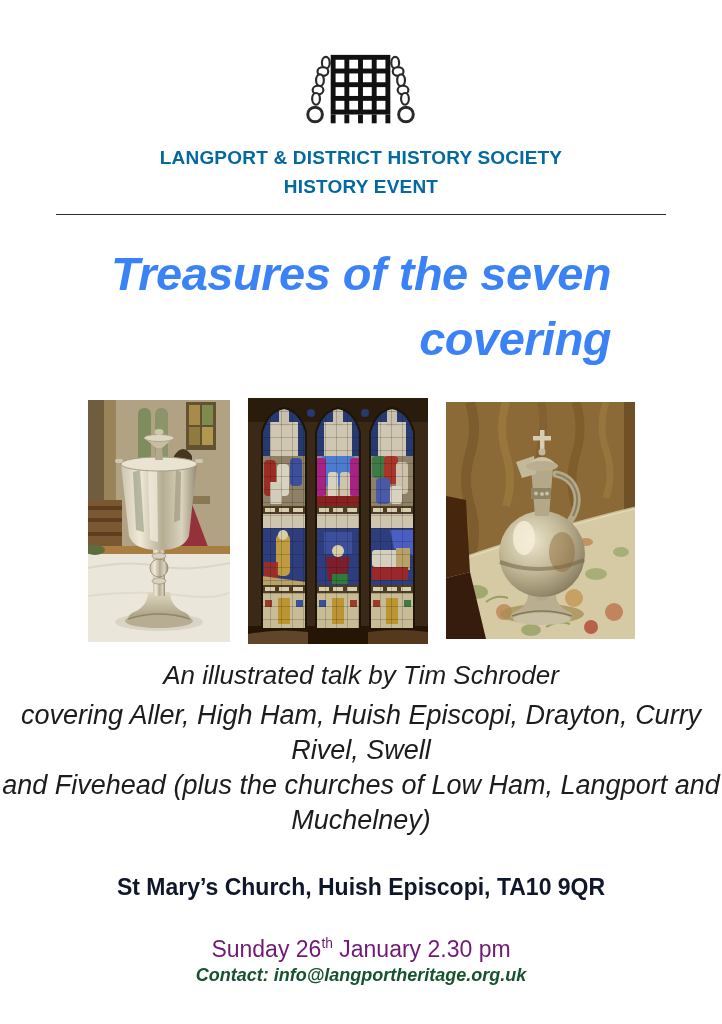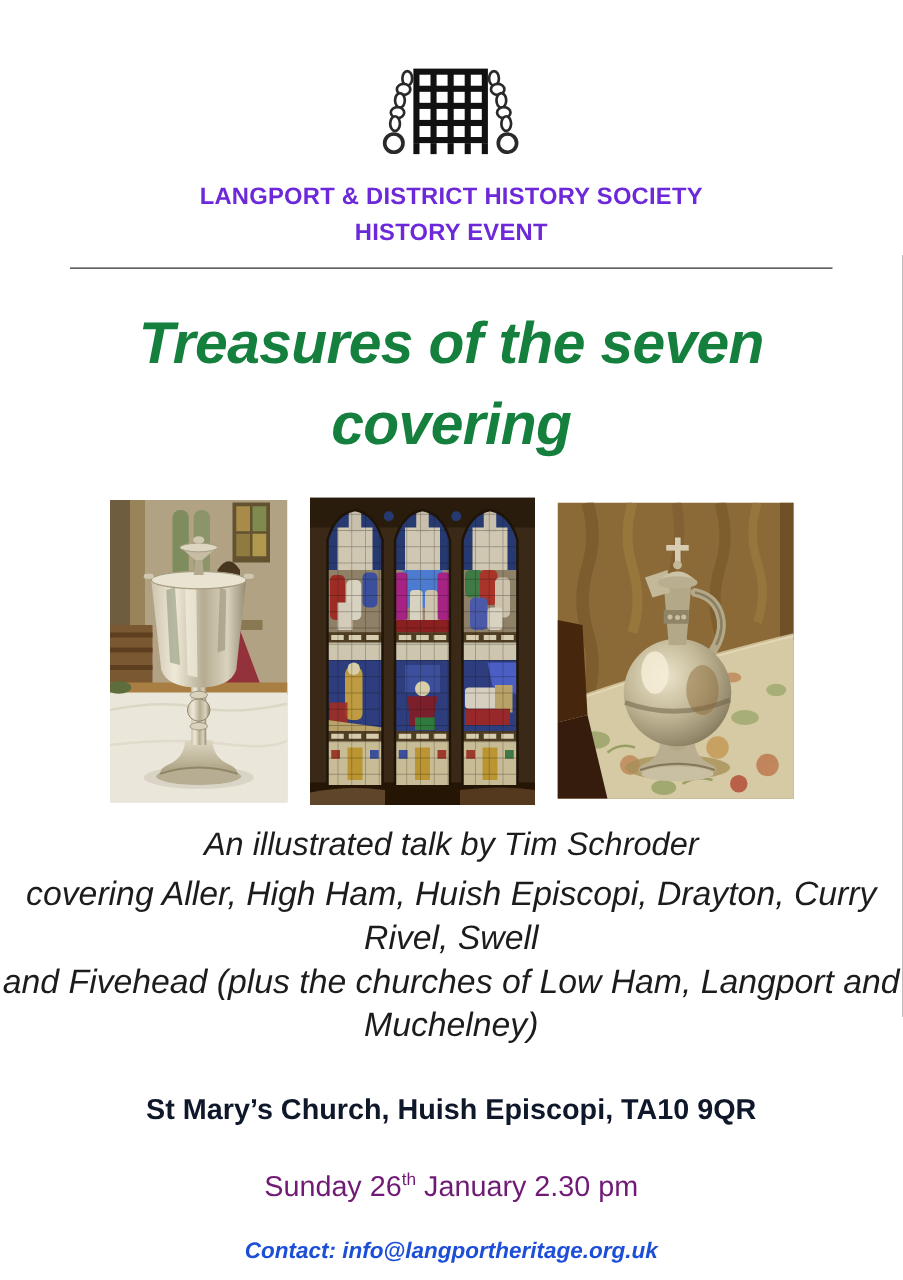--- a/index.html
+++ b/index.html
@@ -9,30 +9,31 @@
     margin:0 auto;
     background:#ffffff;
     font-family:"Liberation Sans","DejaVu Sans",sans-serif;
     color:#1a1a1a;
     display:flex; flex-direction:column; align-items:center;
     overflow:hidden;
     text-align:center;
   }
   .logo { margin-top:50px; height:86px; }
   .header-block { margin-top:8px; line-height:1.5; }
-  .society-line { font-size:19px; font-weight:bold; letter-spacing:0.2px; color:#6d28d9; }
+  .society-line { font-size:19px; font-weight:bold; letter-spacing:0.2px; color:#0369a1; }
   .rule {
     width:610px; border:none; border-top:1.5px solid #2d2d2d;
     margin:13px 0 0 0;
   }
   .title {
     margin:27px 0 0 0;
     font-size:47px; font-weight:bold; font-style:italic;
-    line-height:1.38; color:#15803d;
+    line-height:1.38; color:#3b82f6;
     letter-spacing:-0.5px;
+    text-align:right;
   }
   .photos {
     margin-top:26px;
     display:flex; align-items:center; gap:18px;
   }
   .photo svg { display:block; }
   .talk-line {
     margin-top:16px;
     font-size:26px; font-style:italic; color:#1c1c1c;
   }
@@ -40,22 +41,21 @@
     margin-top:7px;
     font-size:27px; font-style:italic; line-height:1.3; color:#1c1c1c;
   }
   .venue-line {
     margin-top:36px;
     font-size:23px; font-weight:bold; color:#0f172a;
   }
   .date-block { margin-top:33px; font-size:23px; line-height:1.36; color:#701a75; }
   .date-block sup { font-size:0.6em; }
   .contact-line {
-    margin-top:25px;
-    font-size:18px; font-weight:bold; font-style:italic; color:#1d4ed8;
+    font-size:18px; font-weight:bold; font-style:italic; color:#14532d;
   }
 </style>
 </head>
 <body>
 
 <div class="page">
 
   <div class="logo">
     <svg width="124" height="86" viewBox="0 0 124 88">
 

